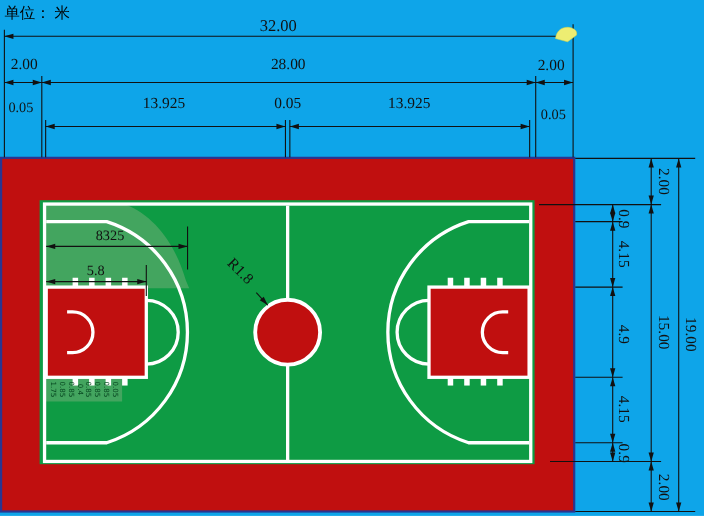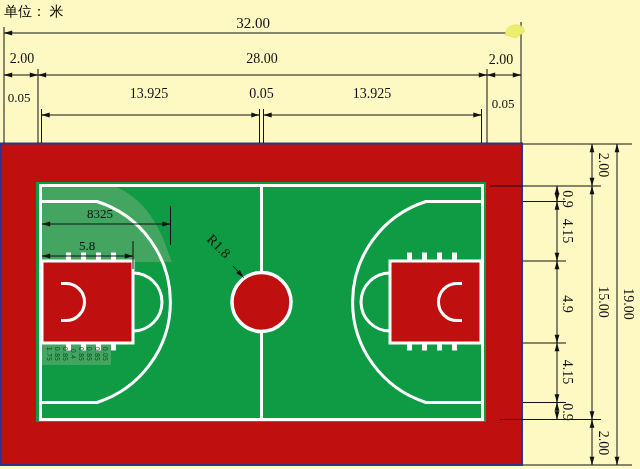--- a/index.html
+++ b/index.html
@@ -5,21 +5,21 @@
   :root{
     --red:#c00f0f;
     --green:#0e9b44;
     --greenlight:#43a55f;
     --white:#ffffff;
     --navy:#2b3590;
     --ink:#111111;
     --yellow:#eded72;
   }
   html,body{margin:0;padding:0;background:#ffffff;}
-  .canvas{position:relative;width:640px;height:469px;background:#fef9c3;overflow:hidden;
+  .canvas{position:relative;width:640px;height:469px;background:#0ea5e9;overflow:hidden;
           font-family:"Liberation Serif","DejaVu Serif",serif;}
   svg{display:block}
   .f-red{fill:var(--red);}
   .f-green{fill:var(--green);}
   .f-glight{fill:var(--greenlight);}
   .f-white{fill:var(--white);}
   .s-white{stroke:var(--white);fill:none;}
   .sw3{stroke-width:3;}
   .sw35{stroke-width:3.5;}
   .key{fill:var(--red);stroke:var(--white);stroke-width:3;}

